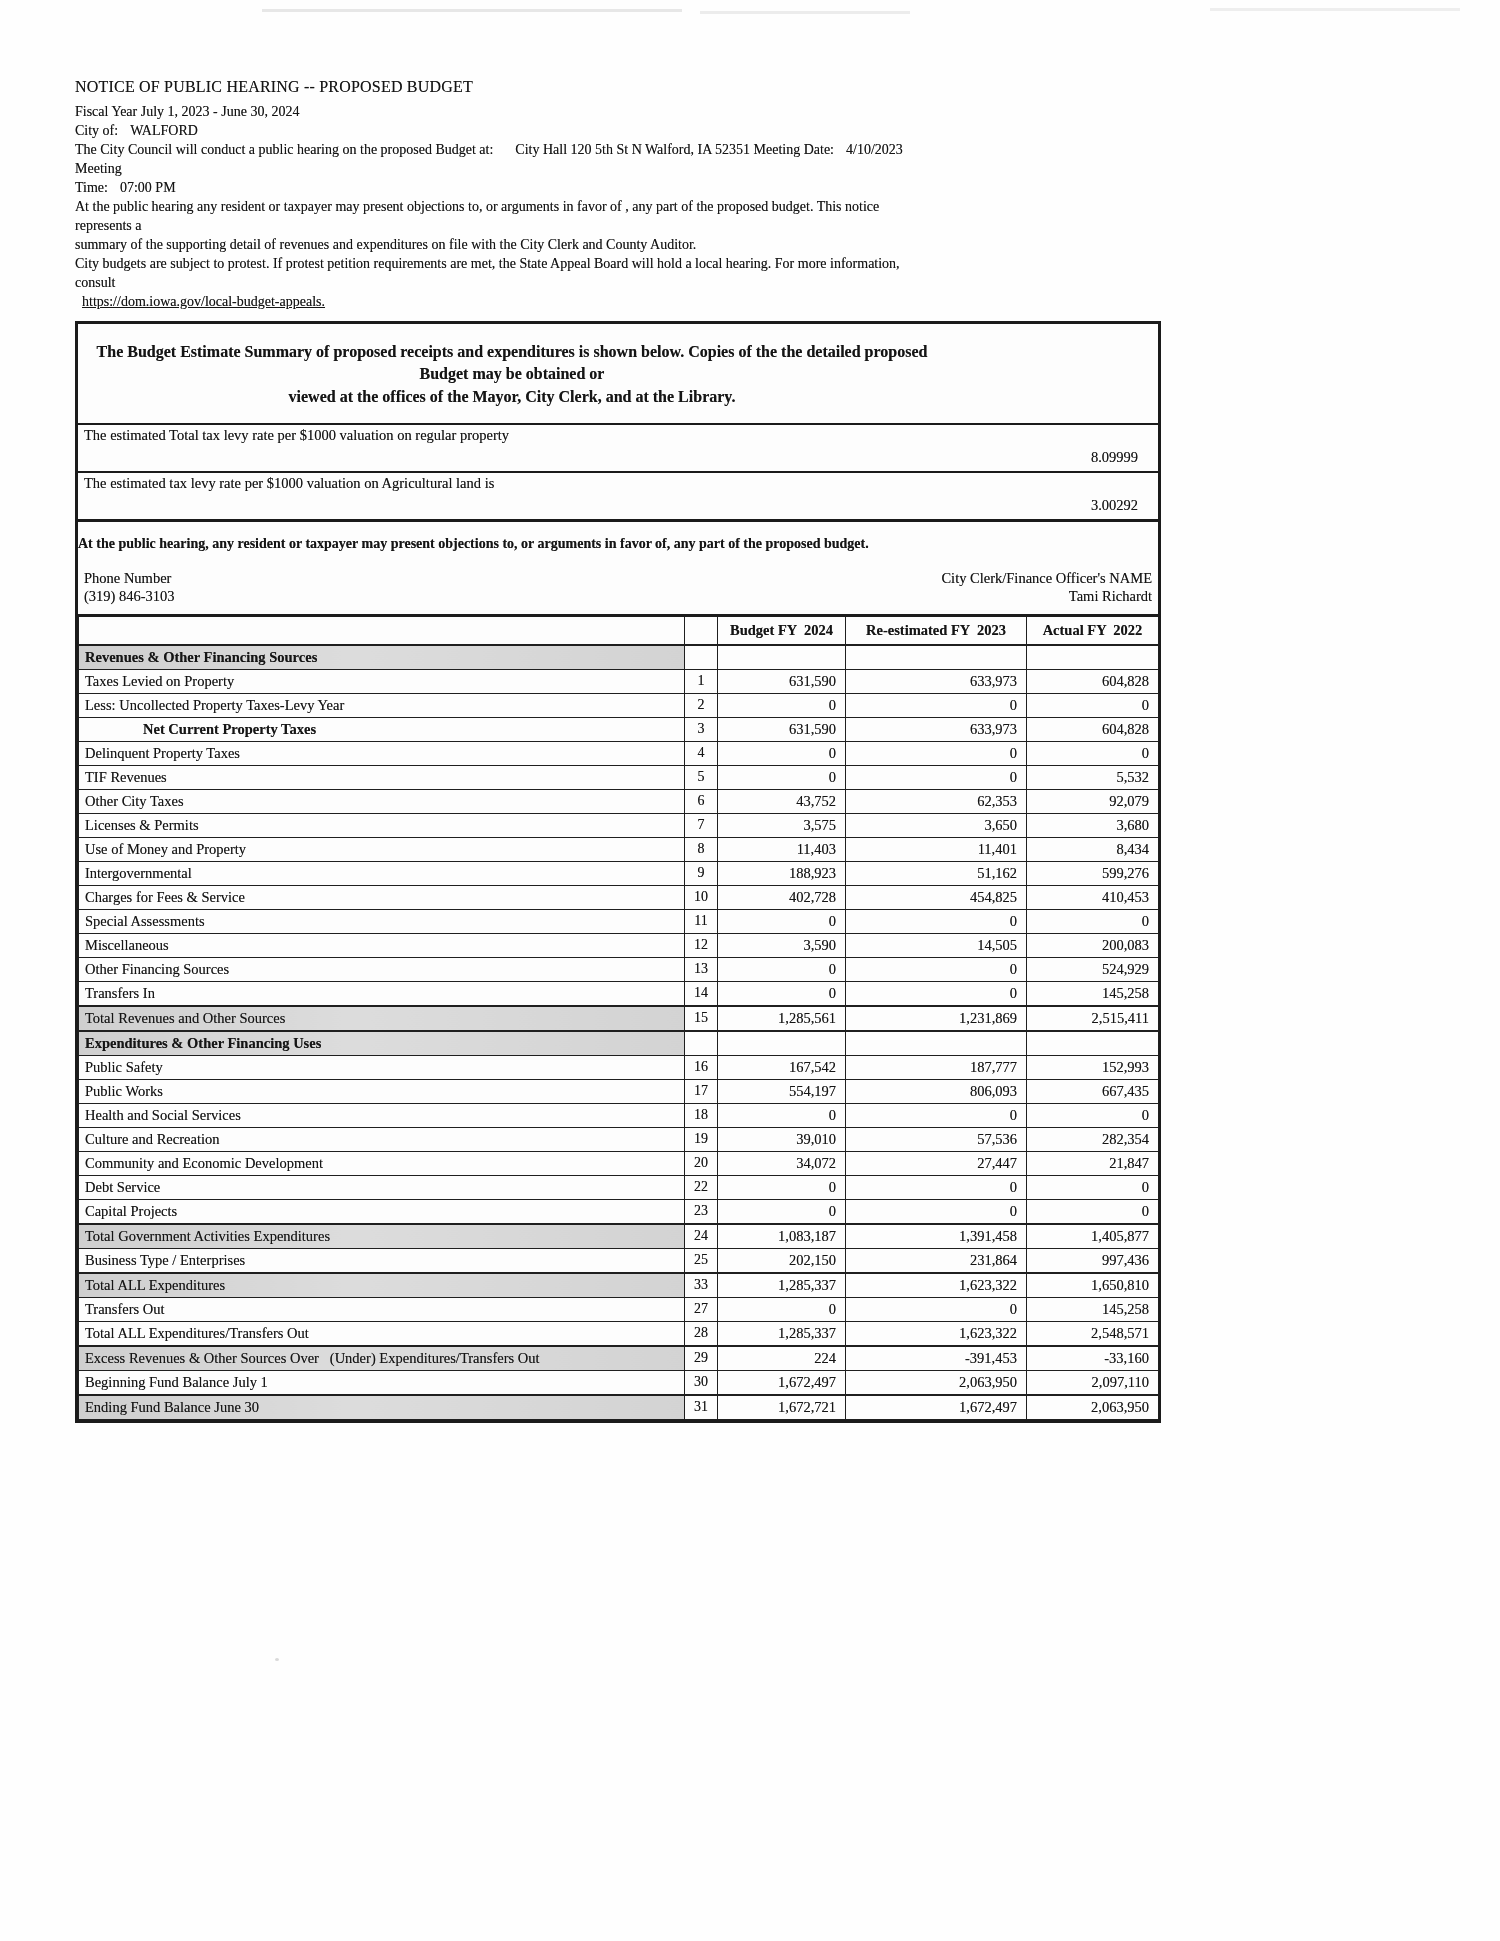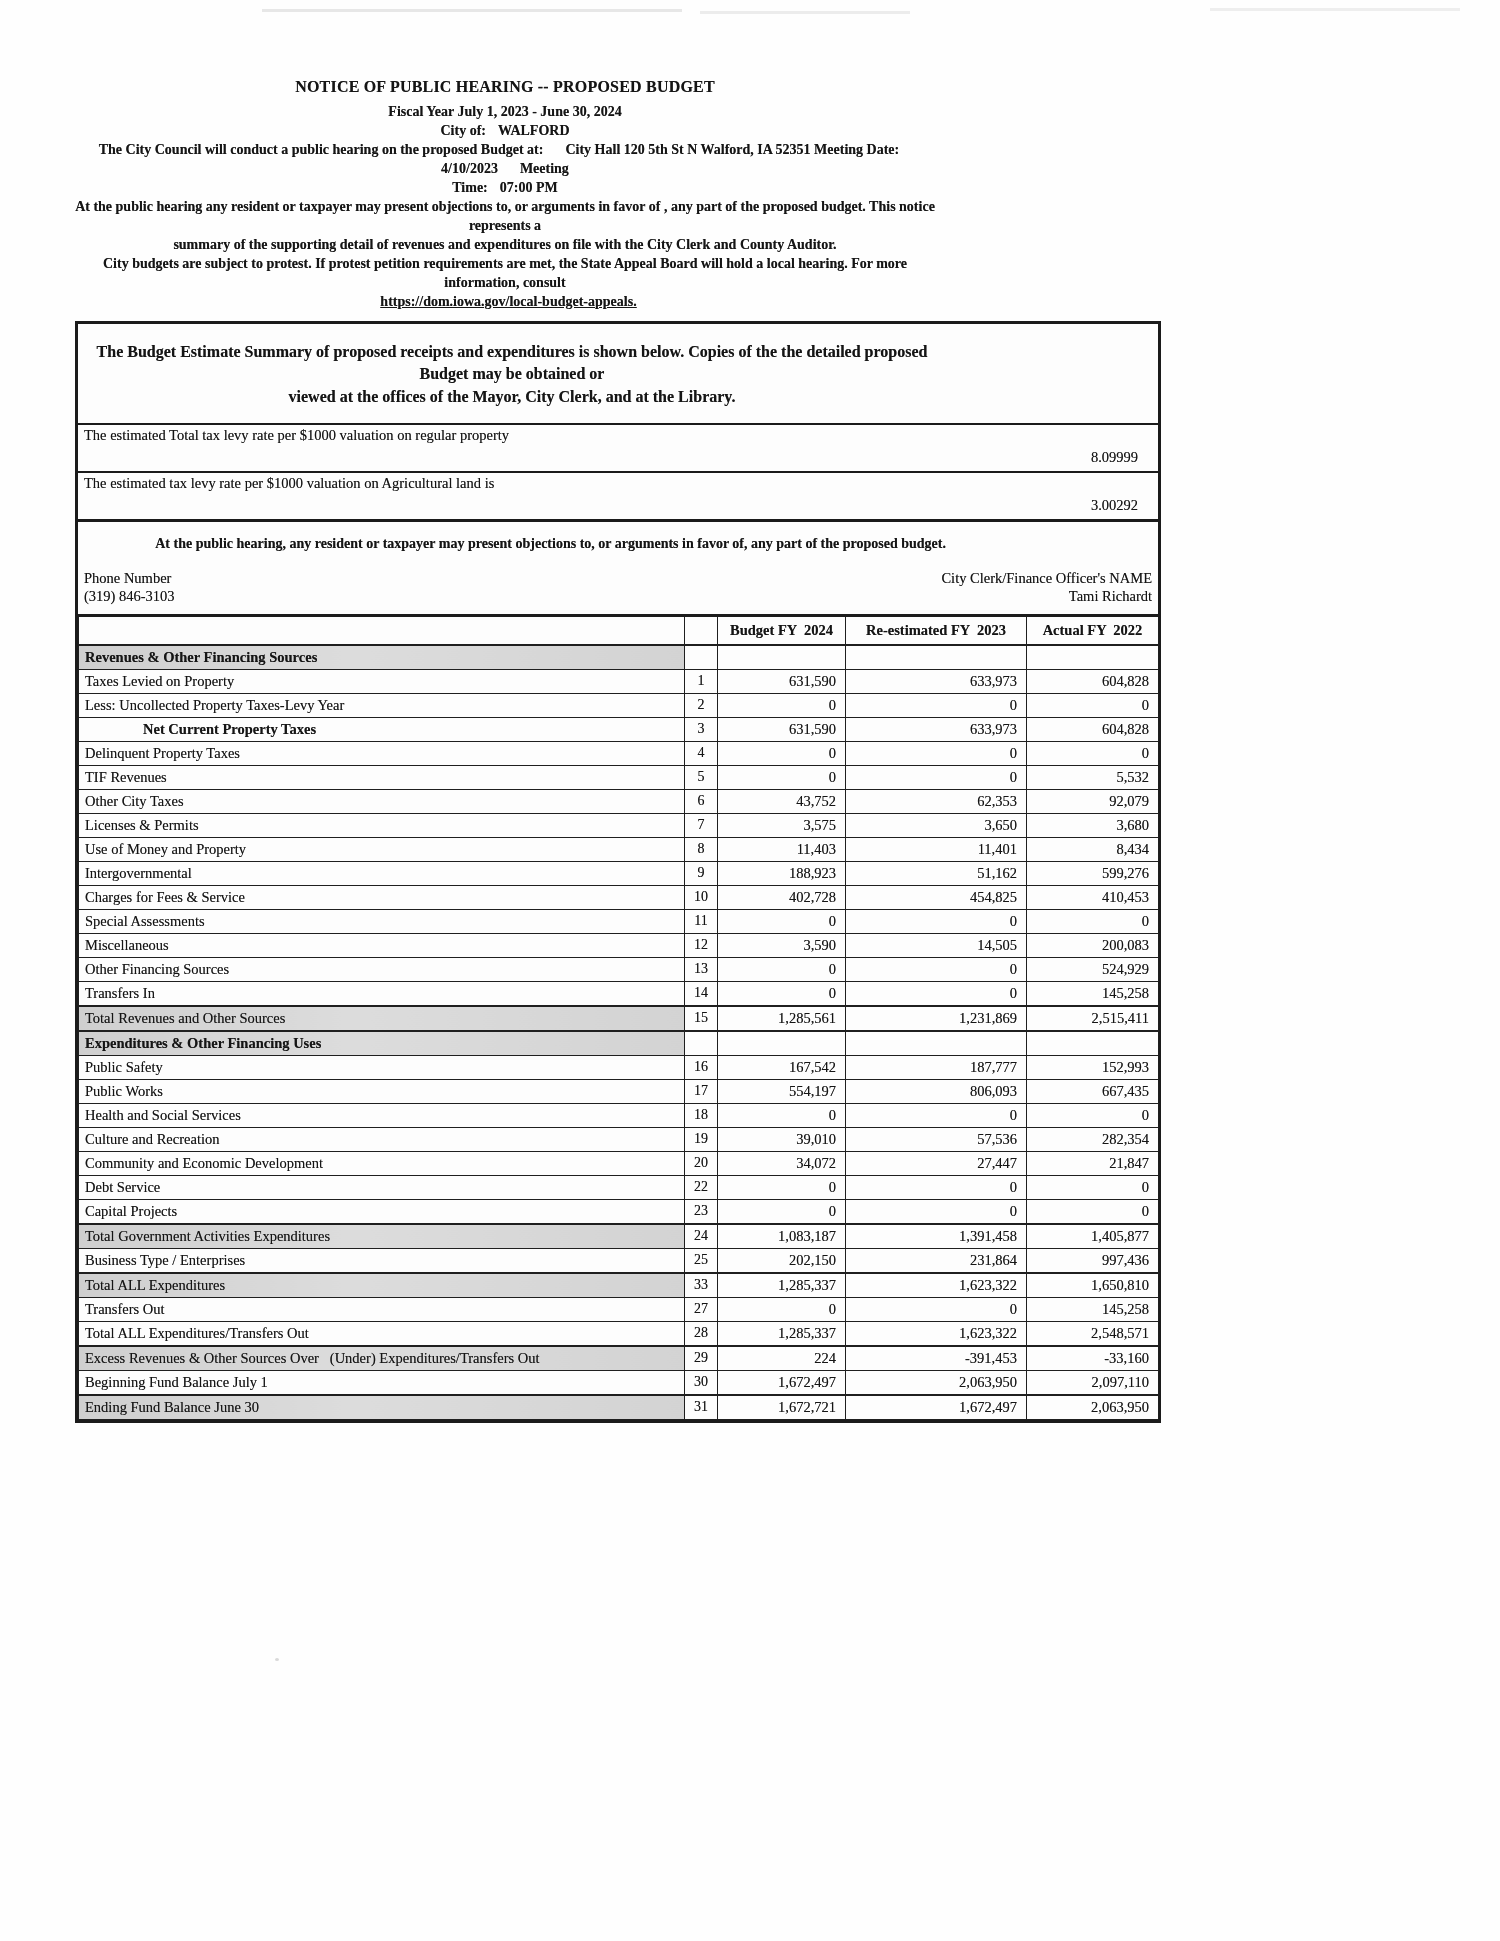--- a/index.html
+++ b/index.html
@@ -9,33 +9,33 @@
     font-family:"Liberation Serif", serif;
     color:#151515;
     position:relative;
     overflow:hidden;
   }
   .doc{position:absolute;top:76px;left:75px;width:1086px;text-shadow:0 0 .45px rgba(25,25,25,.55);}
   
   .streak{position:absolute;background:#e7e7e7;}
   .speck{position:absolute;background:#d9d9d9;border-radius:50%;}
   
-  .hdr{width:860px;text-align:center;font-weight:bold;font-size:14px;line-height:1.36;}
+  .hdr{width:860px;text-align:left;font-weight:normal;font-size:14px;line-height:1.36;}
   .hdr .title{font-size:16px;margin-bottom:4px;letter-spacing:.2px;}
   .hdr .line{margin:0;}
   .gap-s{display:inline-block;width:12px;}
   .gap-m{display:inline-block;width:22px;}
   .link{text-decoration:underline;padding-left:7px;}
   
   .box{margin-top:10px;border:3px solid #1b1b1b;background:#fdfdfd;}
   .intro{width:868px;padding:17px 0 15px;text-align:center;font-weight:bold;font-size:16px;line-height:1.4;}
   .levy{border-top:2px solid #1b1b1b;padding:2px 8px 5px 6px;font-size:14.5px;}
   .levy .lv-val{text-align:right;padding:5px 12px 0 0;}
   .sep{border-top:3px solid #1b1b1b;}
-  .objections{width:868px;padding:14px 0 12px;text-align:right;font-weight:bold;font-size:14px;}
+  .objections{width:868px;padding:14px 0 12px;text-align:left;font-weight:bold;font-size:14px;}
   .contacts{display:flex;justify-content:space-between;padding:5px 6px 8px 6px;font-size:14.5px;line-height:1.25;}
   .contacts .right{text-align:right;}
   
   table{width:100%;border-collapse:collapse;table-layout:fixed;border-top:3px solid #1b1b1b;font-size:14.5px;}
   col.c-lbl{width:606px;}
   col.c-num{width:33px;}
   col.c-f24{width:128px;}
   col.c-f23{width:181px;}
   col.c-f22{width:132px;}
   th,td{border:1px solid #1f1f1f;height:21px;overflow:hidden;}

